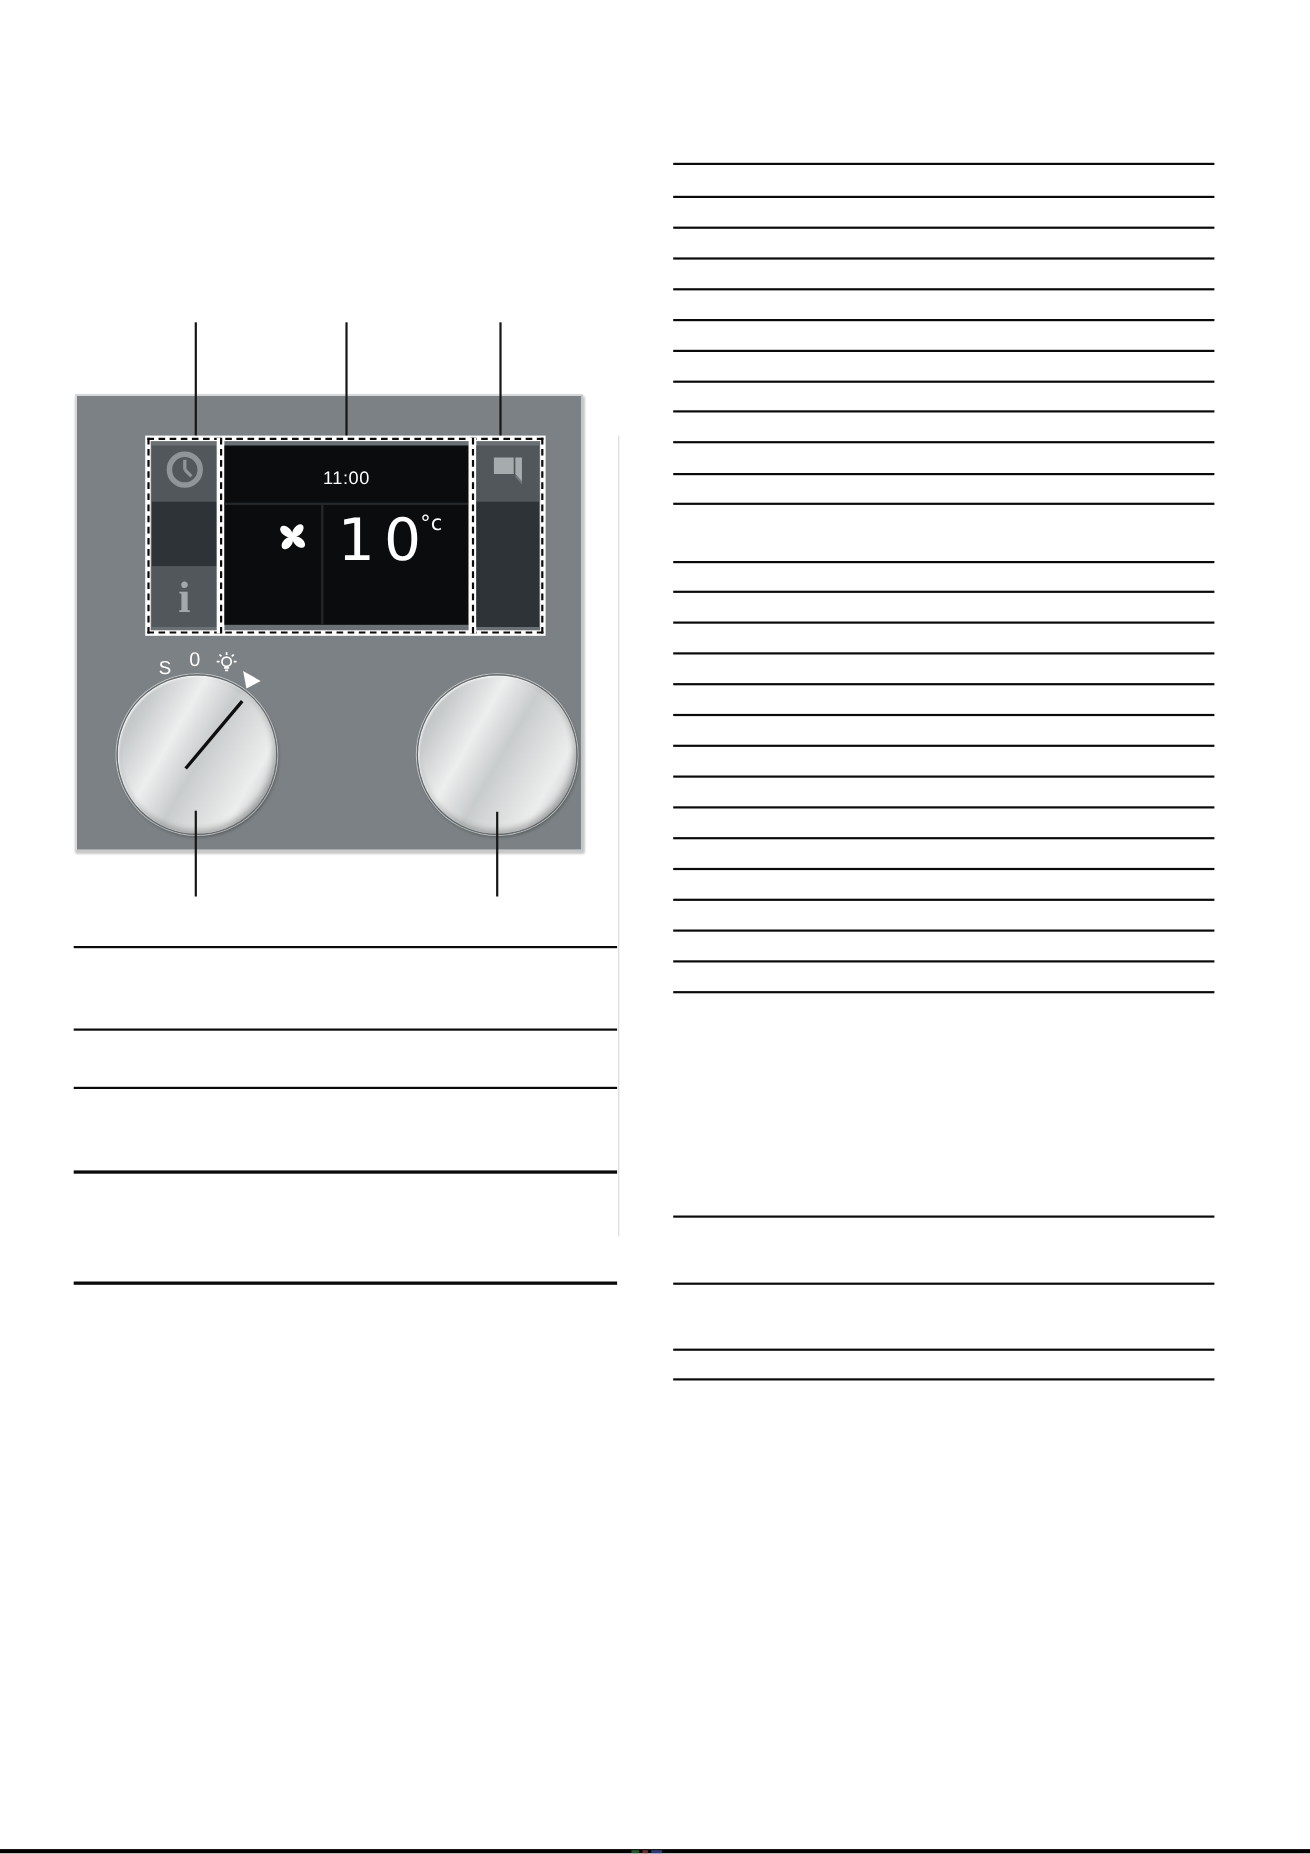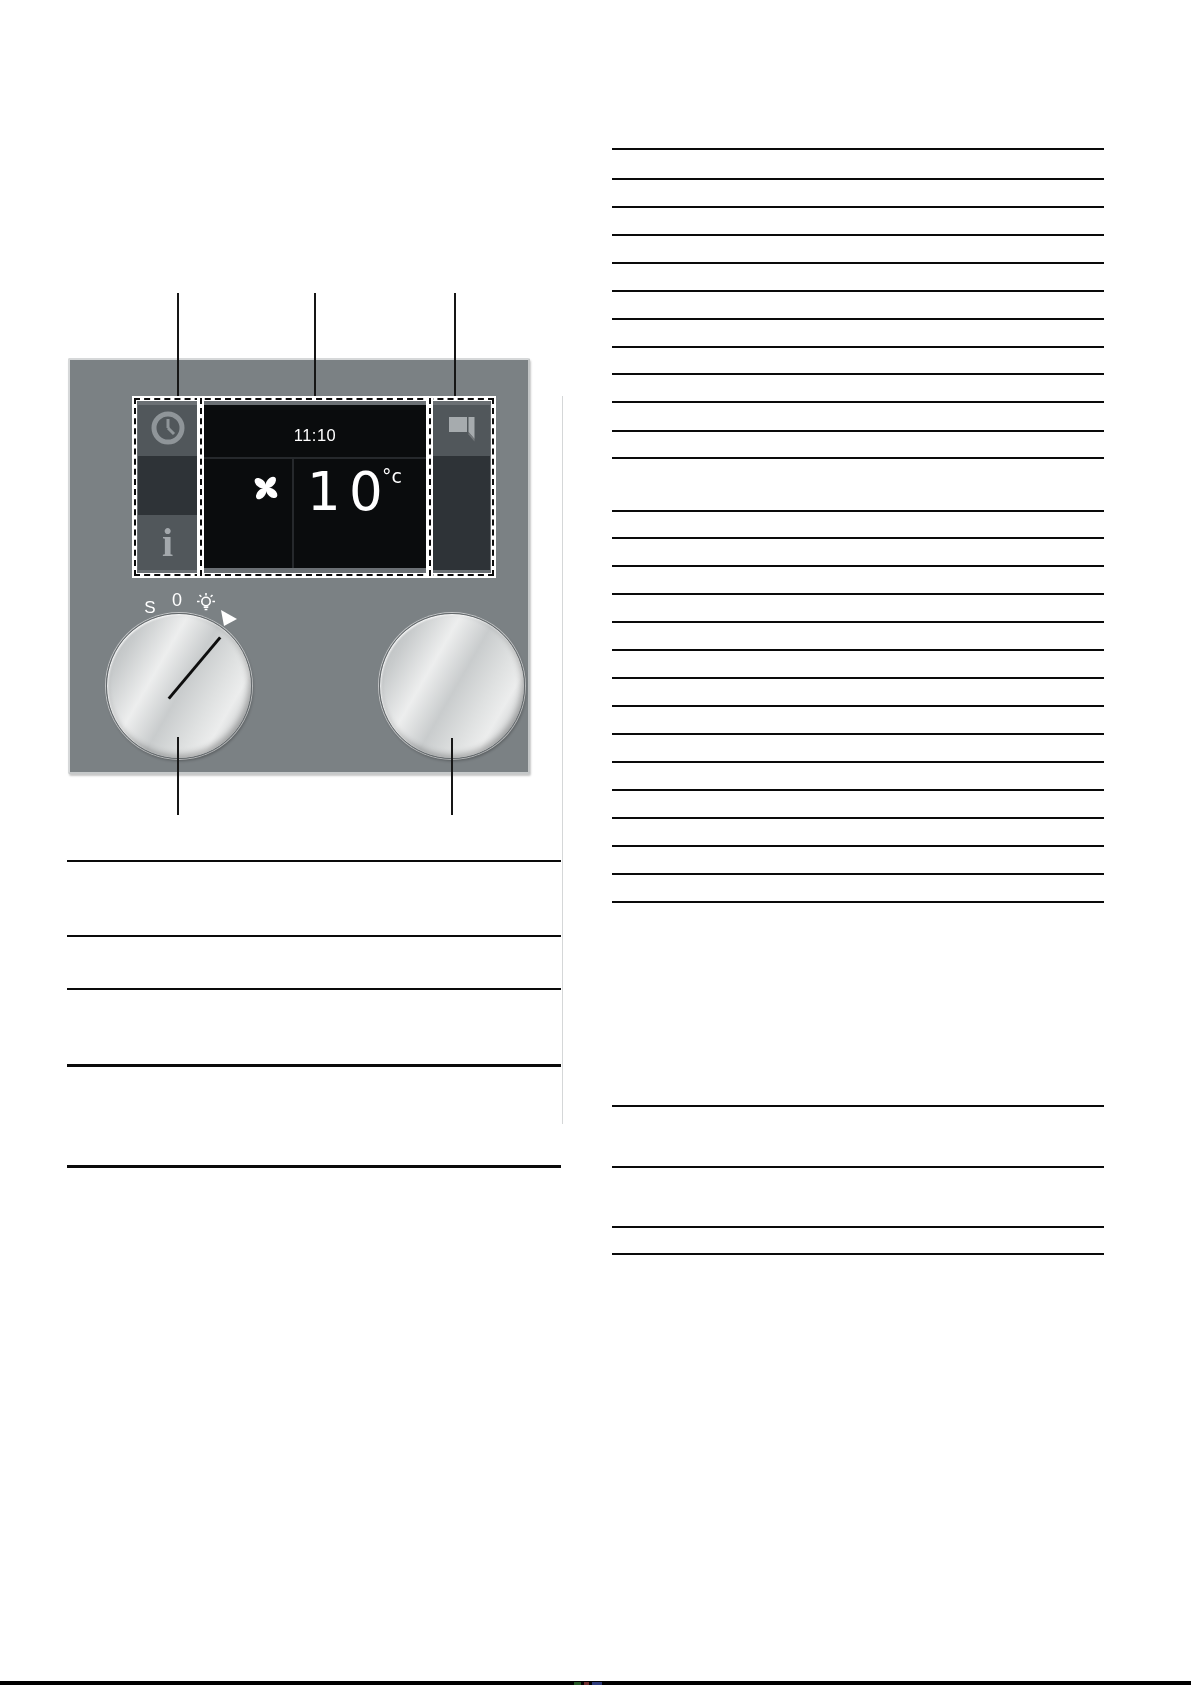--- a/index.html
+++ b/index.html
@@ -88,21 +88,21 @@
       <div class="icon-center">
         <span class="info-glyph">i</span>
       </div>
     </div>
 
     <div class="abs vsep vsep1">
         <div></div>
       </div>
 
     <div class="abs display">
-      <div class="abs time">11:10</div>
+      <div class="abs time">11:00</div>
       <div class="abs hdiv"></div>
       <div class="abs vdiv"></div>
       <span class="abs" style="left:46px;top:67px;">
         <svg width="32" height="32" viewBox="0 0 32 32">
           <g transform="rotate(40 16 16)" fill="#ffffff">
             <ellipse cx="16" cy="8.5" rx="4" ry="6.5"></ellipse>
             <ellipse cx="23.5" cy="16" rx="6.5" ry="4"></ellipse>
             <ellipse cx="16" cy="23.5" rx="4" ry="6.5"></ellipse>
             <ellipse cx="8.5" cy="16" rx="6.5" ry="4"></ellipse>
             <circle cx="16" cy="16" r="3.2"></circle>

